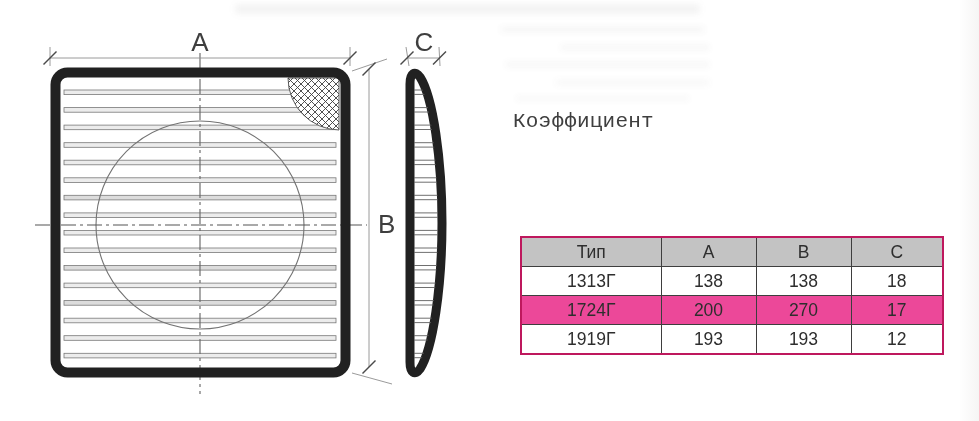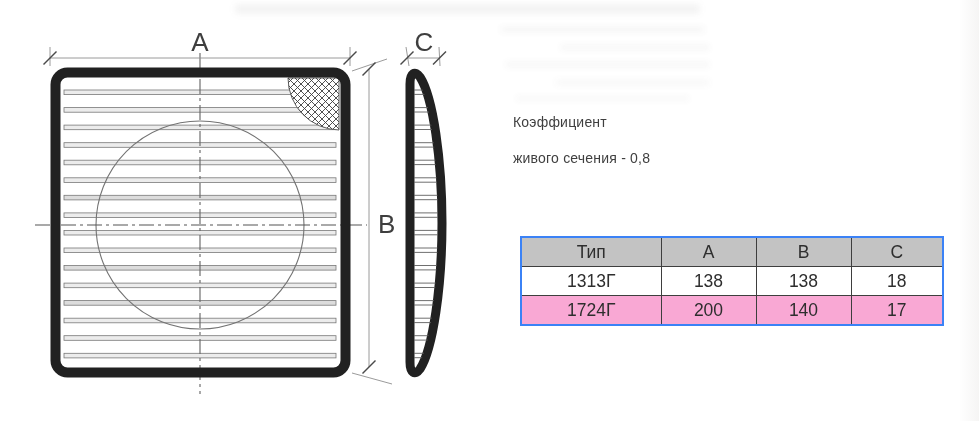--- a/index.html
+++ b/index.html
@@ -15,37 +15,37 @@
   }
   
   .smudge{position:absolute;background:rgba(90,90,90,.07);filter:blur(3px);border-radius:4px;pointer-events:none;}
   .page-edge{position:absolute;top:0;right:0;width:20px;height:100%;
     background:linear-gradient(to right, rgba(0,0,0,0), rgba(120,110,100,.07));pointer-events:none;}
 
   .drawing-svg{position:absolute;left:0;top:0;}
 
   .note{
     position:absolute;left:513px;top:104px;
-    font-size:14px;line-height:36px;color:#3f3f3f;letter-spacing:.2px;
+    font-size:21px;line-height:36px;color:#3f3f3f;letter-spacing:.2px;font-family:Liberation Mono, monospace;
   }
   .note span{display:block;}
 
   table.spec{
     position:absolute;left:520px;top:236px;
     border-collapse:collapse;table-layout:fixed;
     font-size:17.5px;color:#2e2e2e;text-align:center;
   }
   table.spec td, table.spec th{
     border:1.6px solid #3e3e3e;
     padding:0;height:28px;font-weight:normal;
     overflow:hidden;white-space:nowrap;
   }
-  table.spec{border:2px solid #3b82f6;}
+  table.spec{border:2px solid #be185d;}
   table.spec thead th{background:#c3c3c3;}
-  table.spec tbody tr:nth-child(2) td{background:#f9a8d4;}
+  table.spec tbody tr:nth-child(2) td{background:#ec4899;}
   .col-tip{width:140px;} .col-a{width:95px;} .col-b{width:95px;} .col-c{width:92px;}
 
   svg text{font-family:"Liberation Sans", sans-serif;}
 </style>
 </head>
 <body>
 
 <div class="page">
 
   <div class="smudge" style="left:235px;top:4px;width:465px;height:10px;"></div>
@@ -162,21 +162,20 @@
       <g stroke="#4a4a4a" stroke-width="1.4">
         <line x1="400.5" y1="64.5" x2="413.5" y2="51.5"></line>
         <line x1="433" y1="64.5" x2="446" y2="51.5"></line>
       </g>
       <text x="424" y="51" text-anchor="middle" font-size="26" fill="#3e3e3e">C</text>
     </g>
   </svg>
 
   <div class="note">
     <span>Коэффициент</span>
-    <span>живого сечения - 0,8</span>
   </div>
 
   <table class="spec">
     <colgroup>
       <col class="col-tip">
         <col class="col-a">
         <col class="col-b">
         <col class="col-c">
     </colgroup>
     <thead>
@@ -190,19 +189,25 @@
     <tbody>
       <tr>
         <td>1313Г</td>
         <td>138</td>
         <td>138</td>
         <td>18</td>
       </tr>
       <tr>
         <td>1724Г</td>
         <td>200</td>
-        <td>140</td>
+        <td>270</td>
         <td>17</td>
+      </tr>
+      <tr>
+        <td>1919Г</td>
+        <td>193</td>
+        <td>193</td>
+        <td>12</td>
       </tr>
     </tbody>
   </table>
 
 </div>
 
 </body></html>

